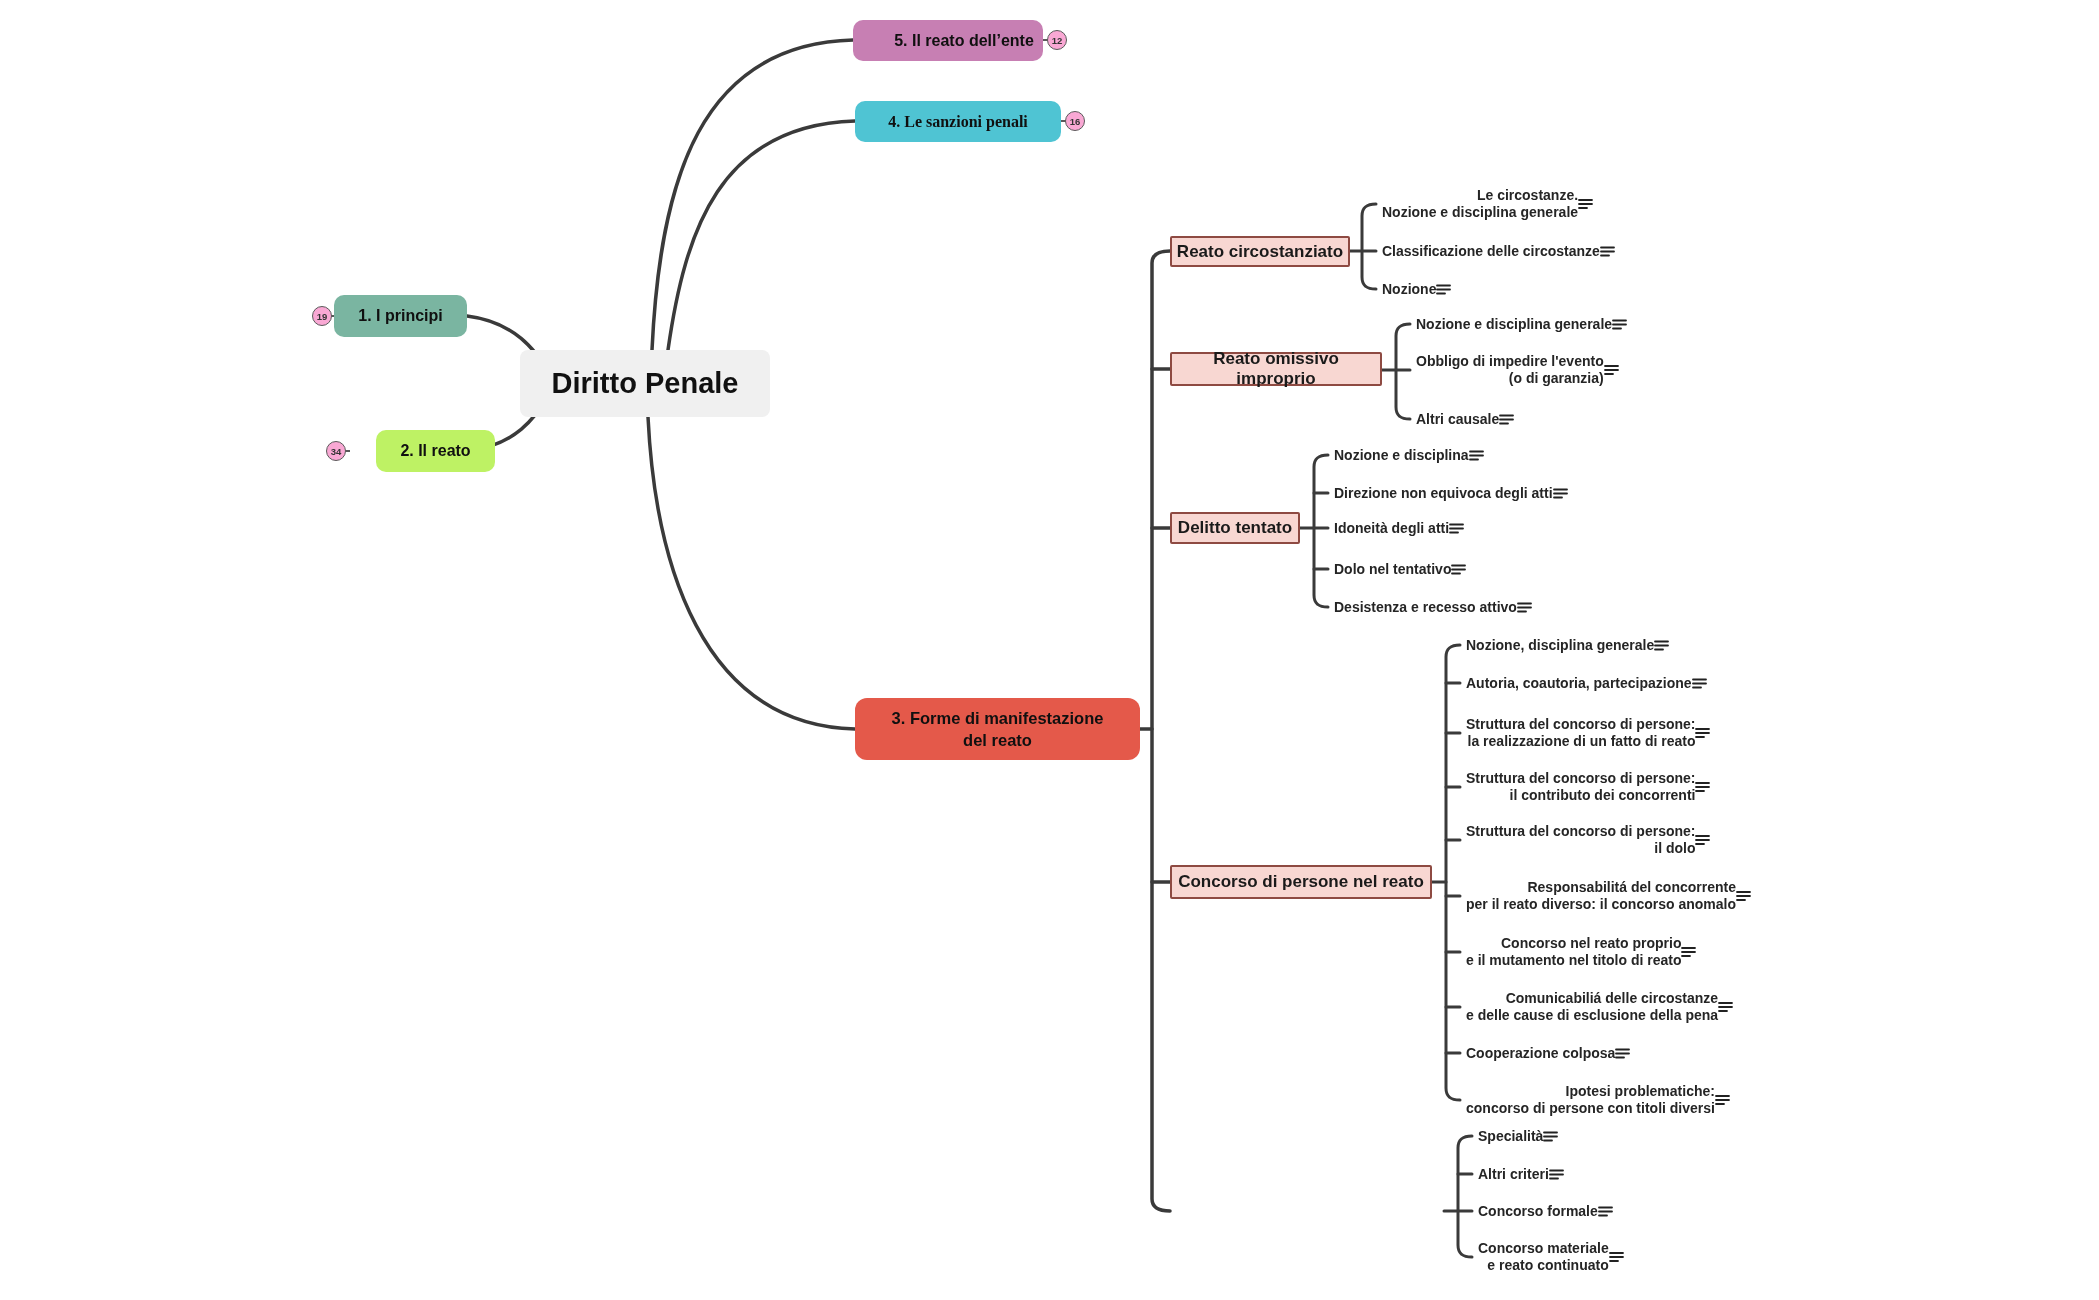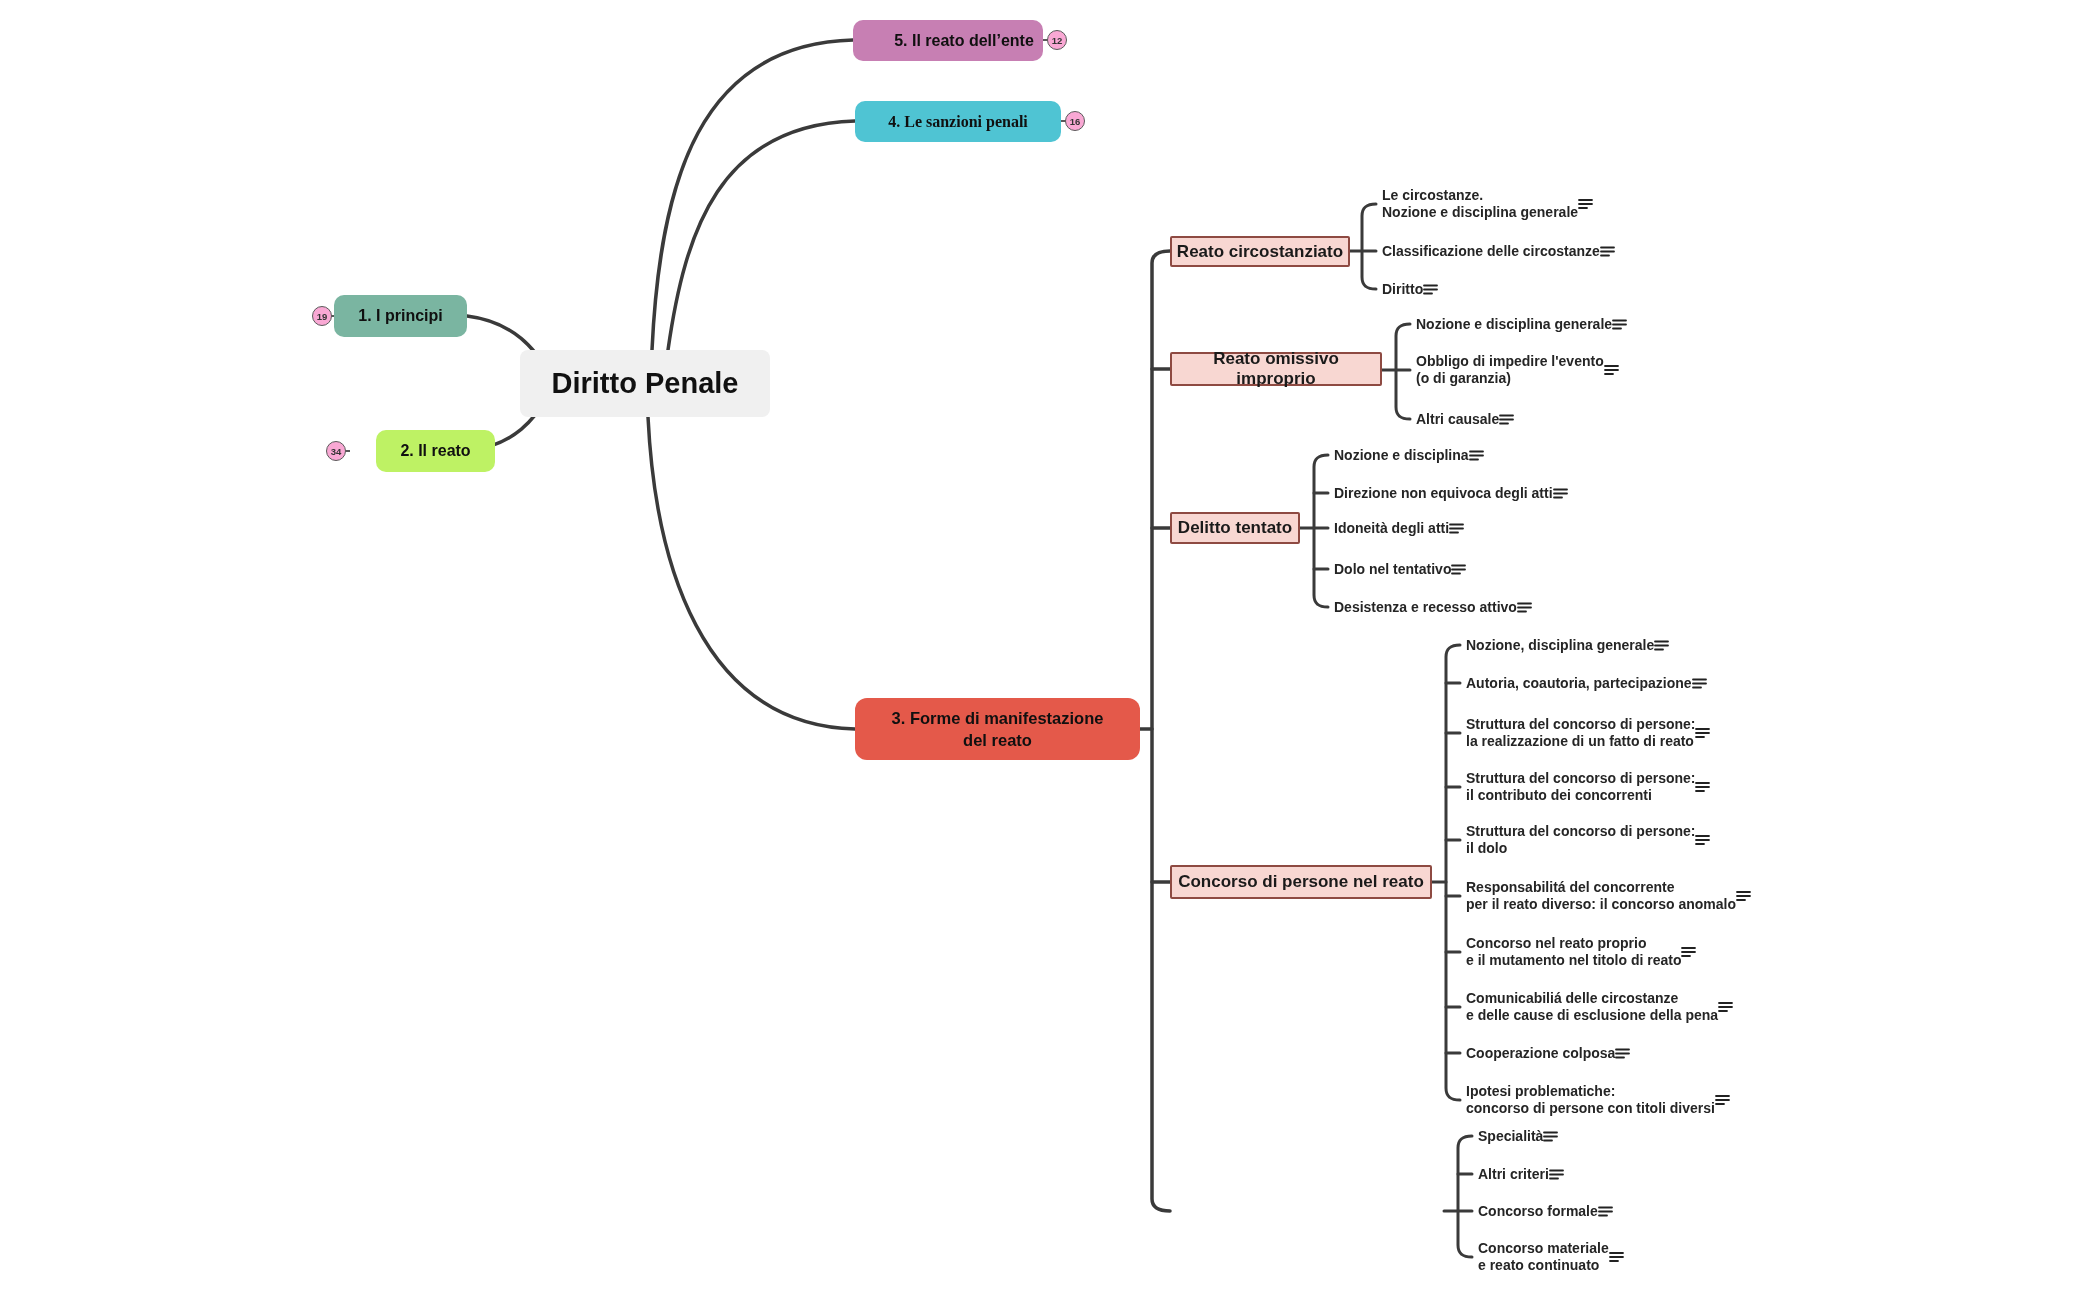--- a/index.html
+++ b/index.html
@@ -13,21 +13,21 @@
   .root{background:#f0f0f0;border-radius:8px;font-size:29px;font-weight:bold;color:#111;}
   .main{border-radius:10px;font-size:16px;font-weight:bold;color:#101010;}
   .main.teal{background:#7ab5a1;}
   .main.green{background:#bef264;margin-left:28px;}
   .main.red{background:#e4594a;border-radius:12px;font-size:16.5px;line-height:1.35;}
   .main.cyan{background:#4fc4d3;font-family:Liberation Serif, serif;}
   .main.magenta{background:#c77fb3;padding-left:32px;}
   .sub{background:#f8d7d2;border:2.5px solid #8e4a42;border-radius:2px;
     font-size:17px;font-weight:bold;color:#1a1a1a;}
   .sub.multiline{justify-content:flex-start;text-align:left;padding-left:13px;line-height:1.3;}
-  .leaf{position:absolute;z-index:2;transform:translateY(-50%);display:flex;align-items:center;}
+  .leaf{position:absolute;z-index:2;transform:translateY(-50%);display:flex;align-items:center;text-align:right;}
   .leaf-label{font-size:14px;font-weight:600;line-height:17px;color:#252525;white-space:pre-line;}
   .notes{flex:none;}
   .badge{position:absolute;z-index:3;width:20px;height:20px;border-radius:50%;background:#f9a8d4;
     border:1.5px solid #5a5a5a;box-sizing:border-box;display:flex;align-items:center;justify-content:center;
     font-size:9.5px;font-weight:600;color:#333;}
 </style>
 </head>
 <body>
 
 <div id="canvas">
@@ -140,21 +140,21 @@
         <path d="M1 2h13M1 6h13M1 10h8" stroke="#222" stroke-width="1.8" stroke-linecap="round" fill="none"></path>
       </svg>
   </div>
   <div class="leaf" style="left:1382px;top:251px">
     <span class="leaf-label">Classificazione delle circostanze</span>
     <svg class="notes" width="15" height="12" viewBox="0 0 15 12">
         <path d="M1 2h13M1 6h13M1 10h8" stroke="#222" stroke-width="1.8" stroke-linecap="round" fill="none"></path>
       </svg>
   </div>
   <div class="leaf" style="left:1382px;top:289px">
-    <span class="leaf-label">Diritto</span>
+    <span class="leaf-label">Nozione</span>
     <svg class="notes" width="15" height="12" viewBox="0 0 15 12">
         <path d="M1 2h13M1 6h13M1 10h8" stroke="#222" stroke-width="1.8" stroke-linecap="round" fill="none"></path>
       </svg>
   </div>
 
   <div class="leaf" style="left:1416px;top:324px">
     <span class="leaf-label">Nozione e disciplina generale</span>
     <svg class="notes" width="15" height="12" viewBox="0 0 15 12">
         <path d="M1 2h13M1 6h13M1 10h8" stroke="#222" stroke-width="1.8" stroke-linecap="round" fill="none"></path>
       </svg>

